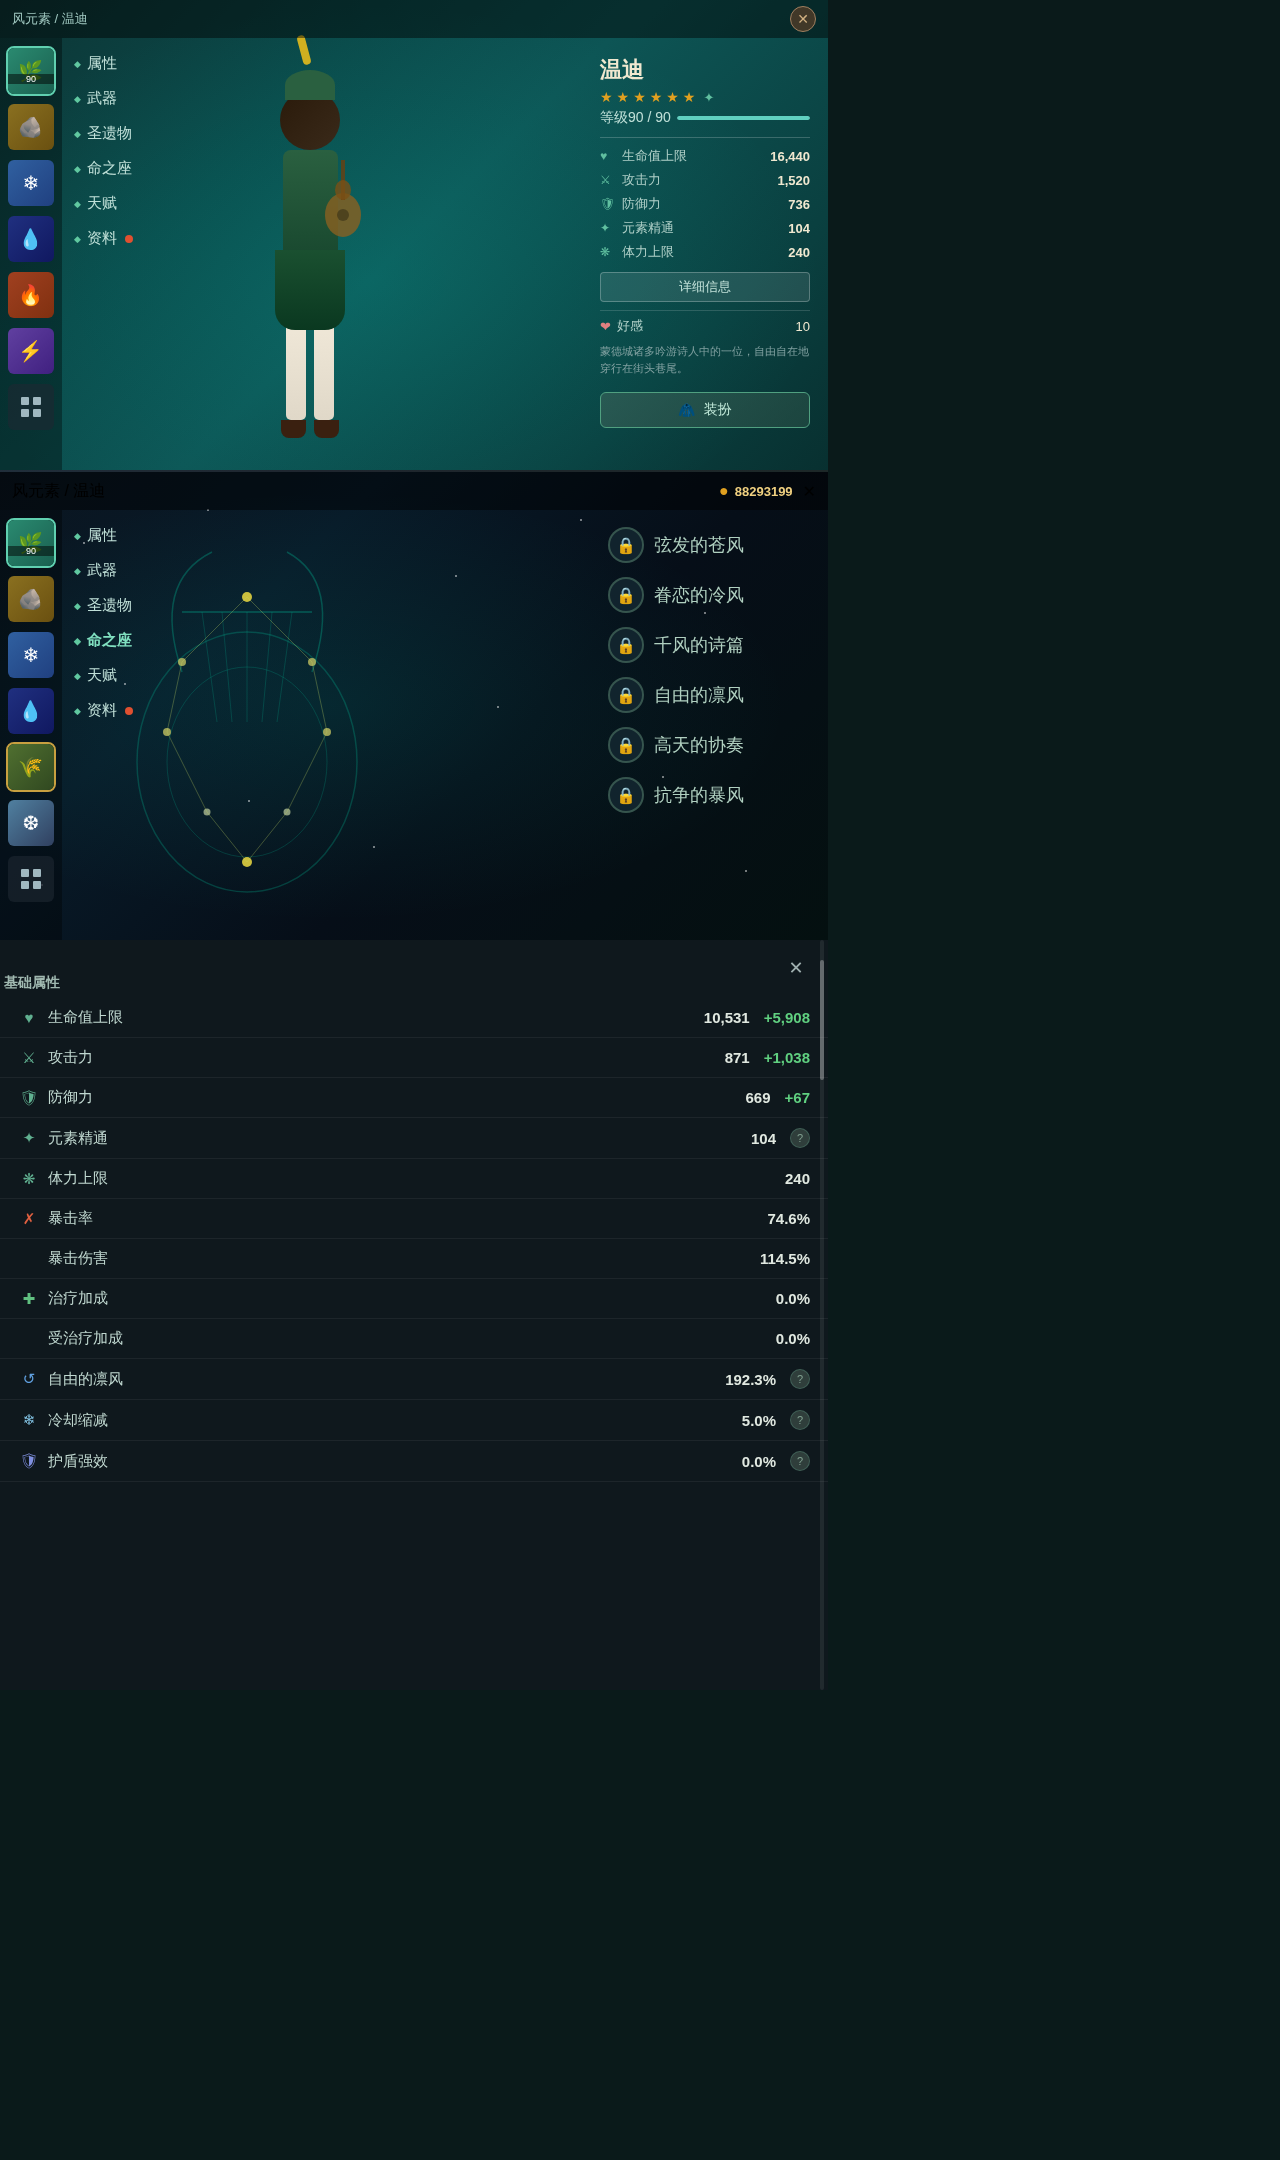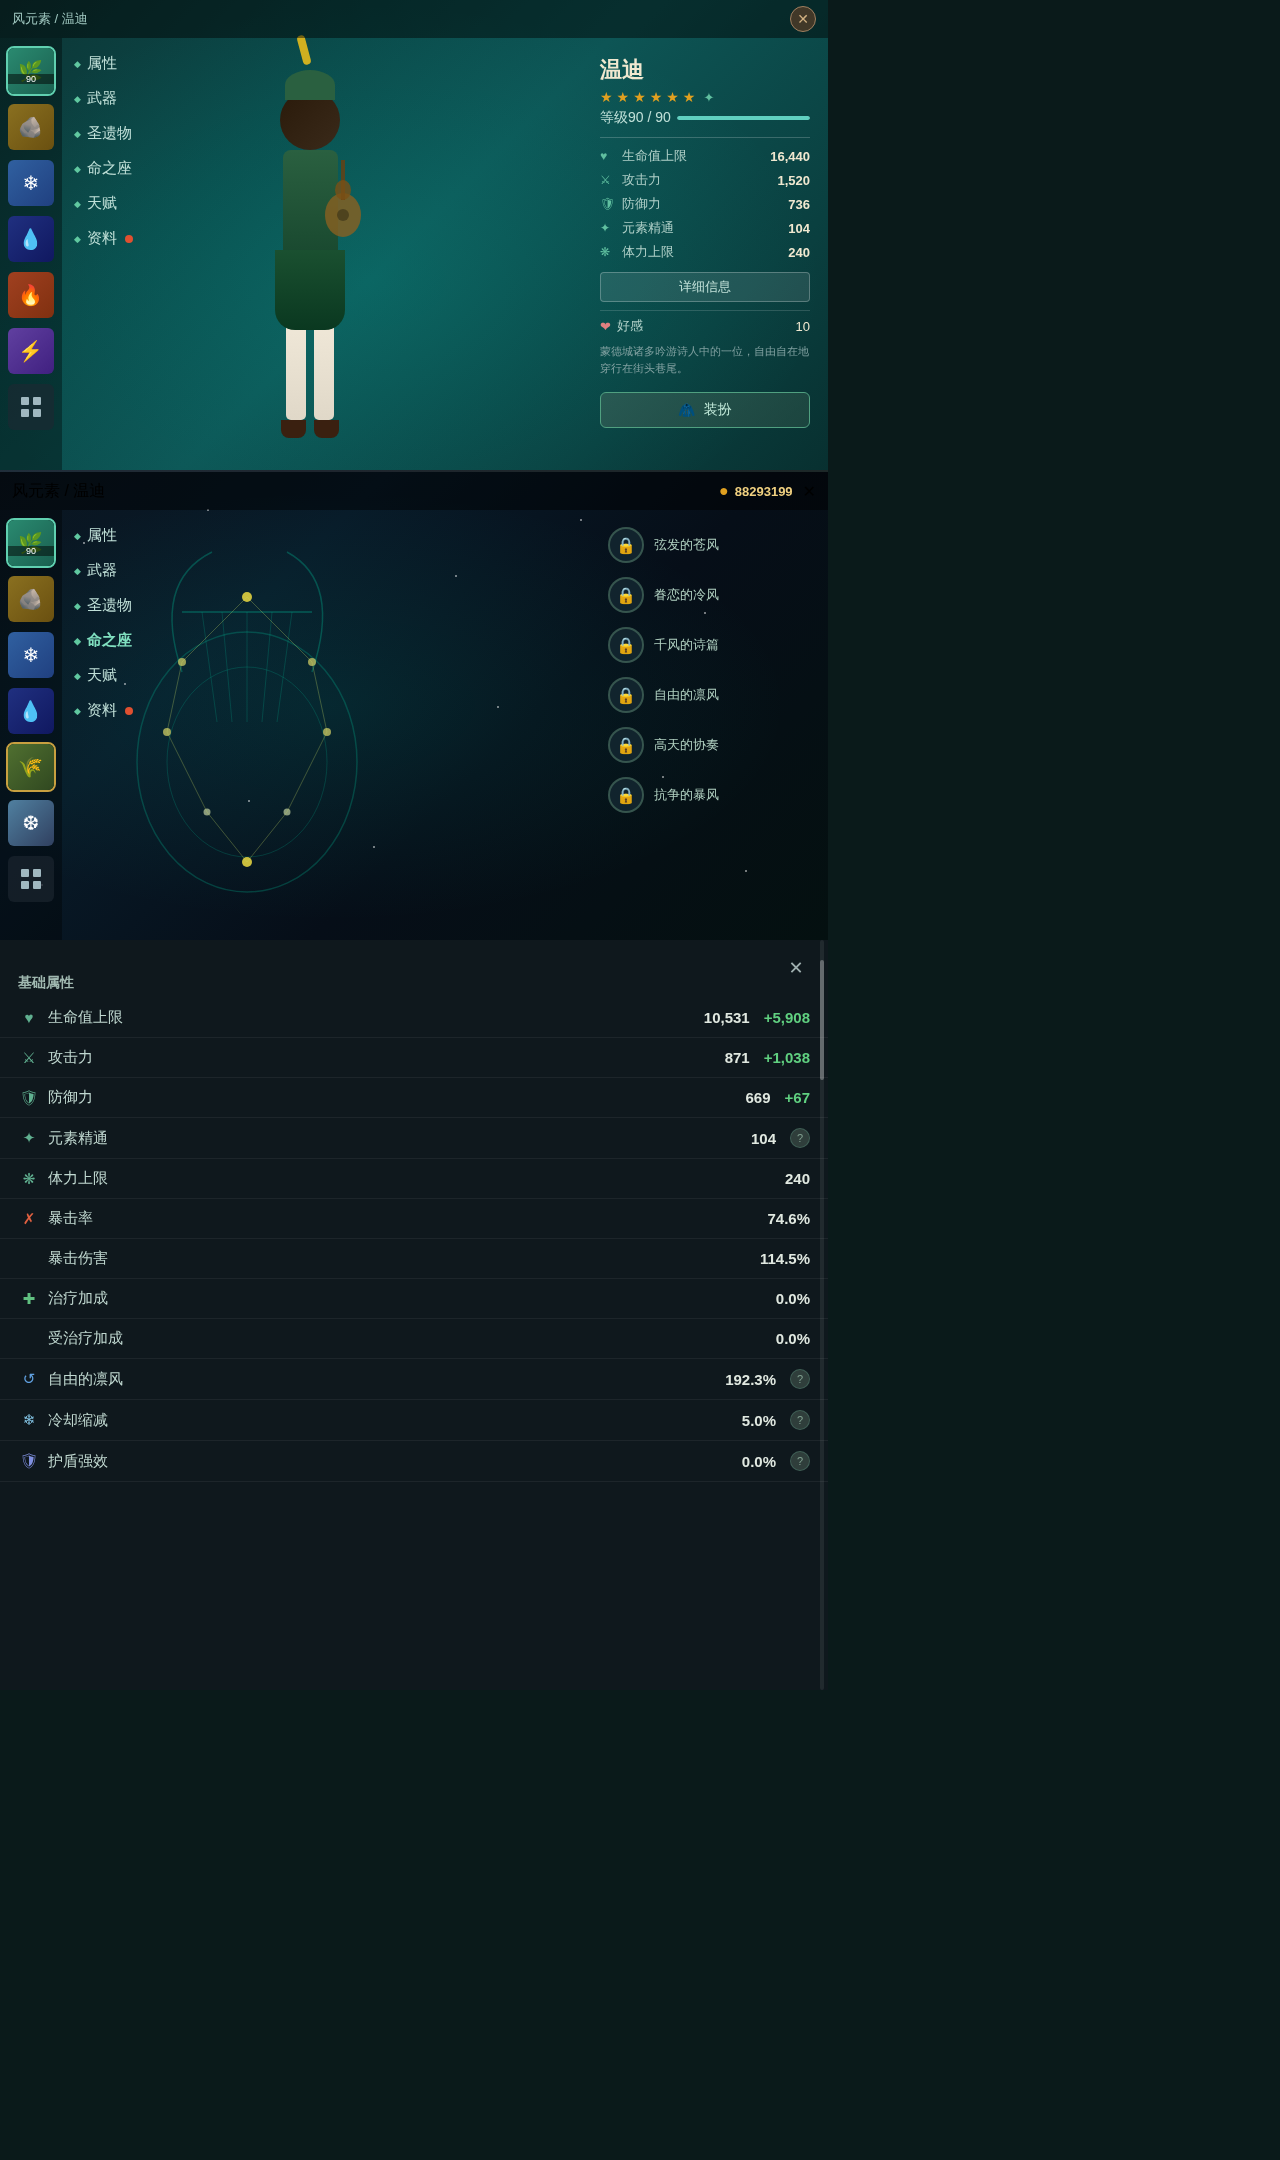--- a/index.html
+++ b/index.html
@@ -355,21 +355,21 @@
       width: 36px; height: 36px;
       border-radius: 50%;
       background: rgba(20,40,50,0.8);
       border: 2px solid rgba(80,120,100,0.6);
       display: flex; align-items: center; justify-content: center;
       color: #60a080;
       font-size: 16px;
     }
     .const-name {
       color: #b0d0c0;
-      font-size: 13px;
+      font-size: 18px;
     }
 
     
     .section3 {
       width: 828px;
       min-height: 750px;
       background: rgba(15,25,30,0.97);
       position: relative;
       padding: 0 0 30px 0;
     }
@@ -383,21 +383,21 @@
       right: 18px; top: 14px;
       width: 28px; height: 28px;
       display: flex; align-items: center; justify-content: center;
       color: #a0b0b0;
       font-size: 18px;
       cursor: pointer;
     }
     .group-label {
       color: #a0b8b0;
       font-size: 14px;
-      padding: 10px 18px 6px;
+      padding: 10px 4px 6px;
       font-weight: bold;
     }
     .stat-detail-row {
       display: flex; align-items: center;
       padding: 10px 18px;
       border-bottom: 1px solid rgba(255,255,255,0.06);
       gap: 8px;
     }
     .sdr-icon { font-size: 15px; color: #60b090; width: 22px; text-align: center; }
     .sdr-name { color: #c0d8d0; font-size: 15px; flex: 1; }

